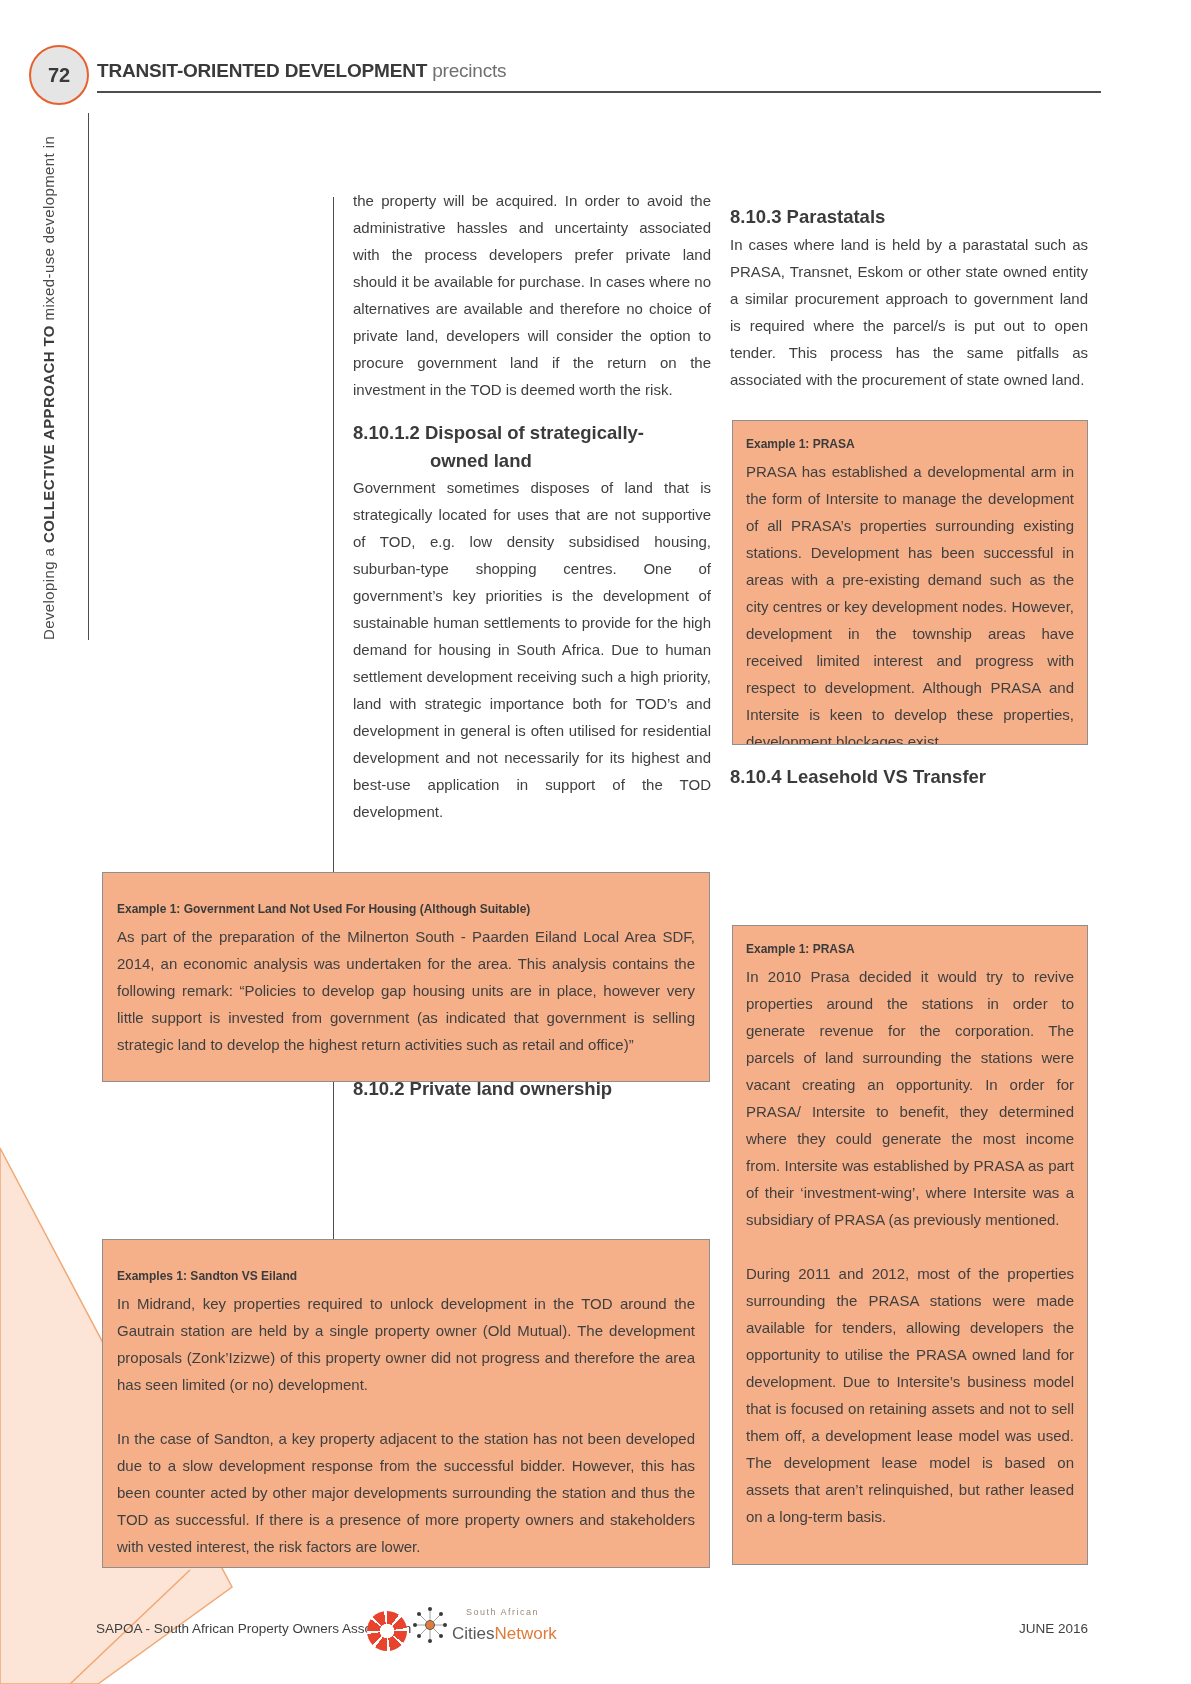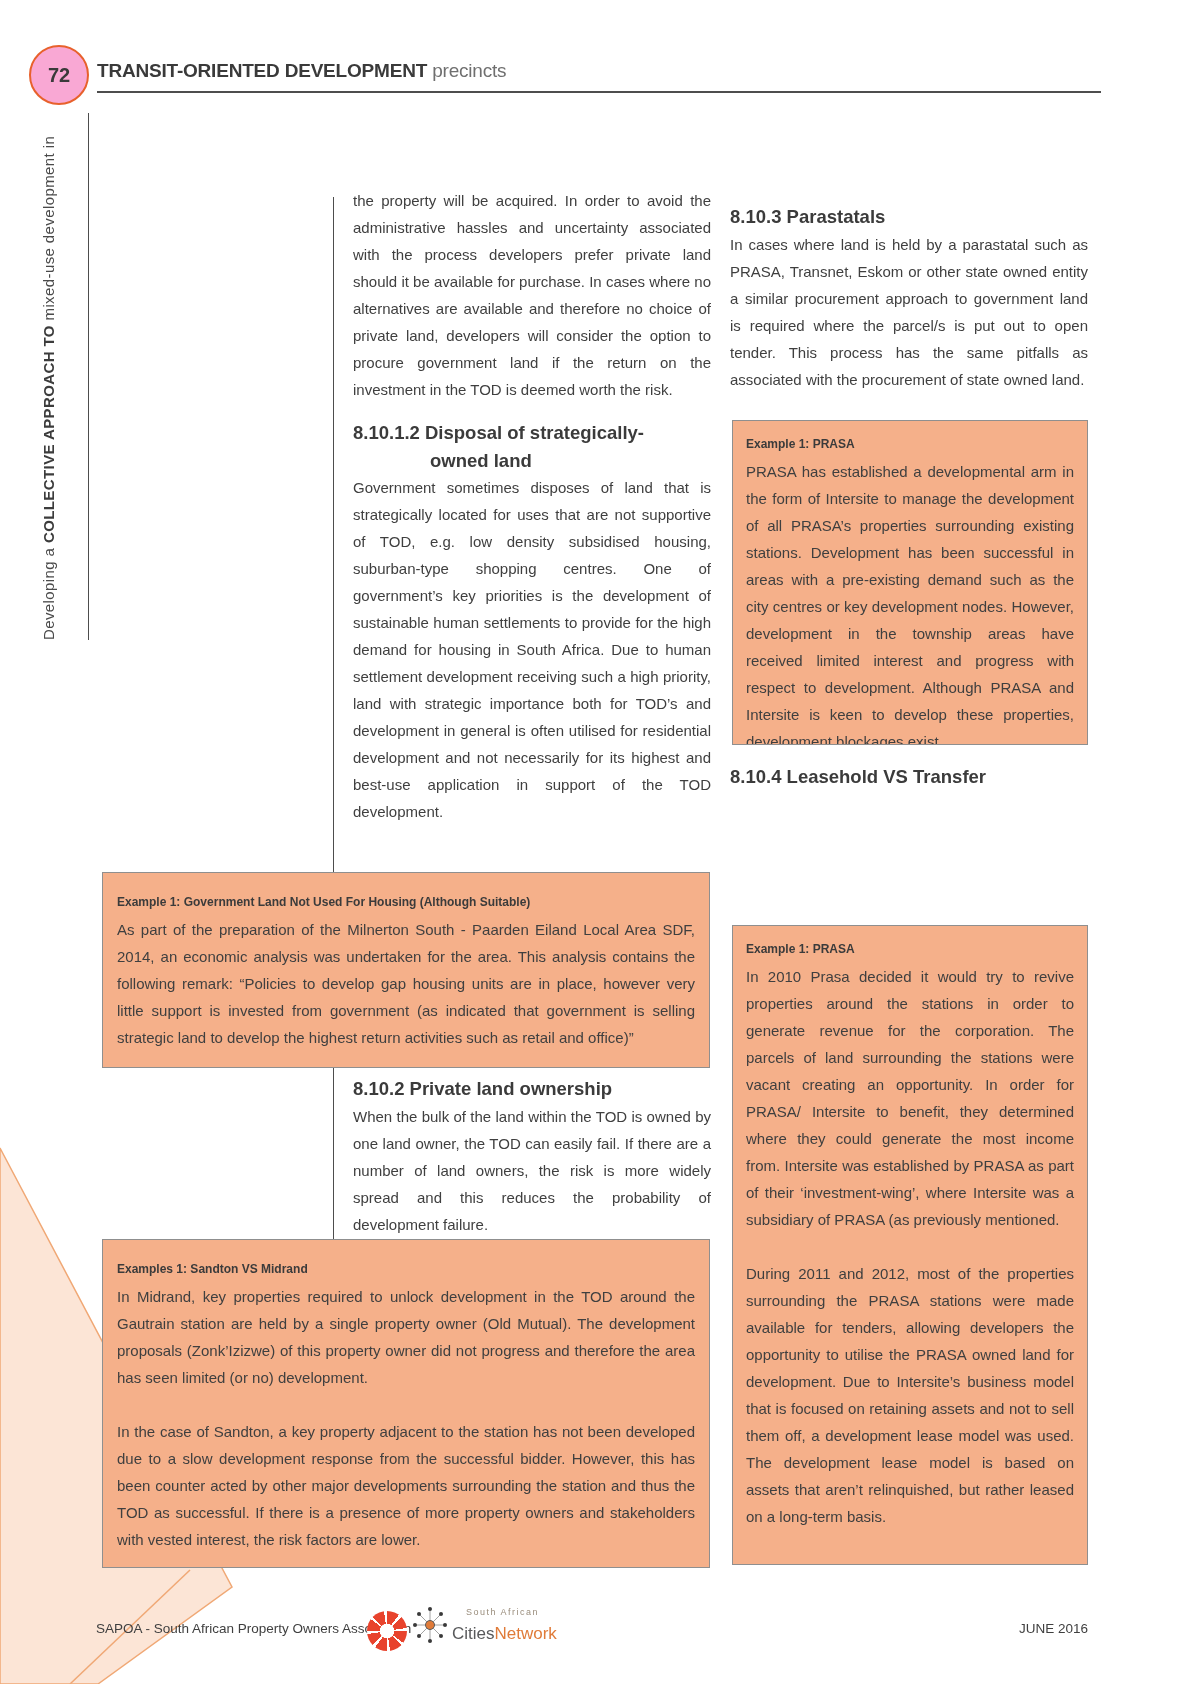--- a/index.html
+++ b/index.html
@@ -5,42 +5,42 @@
   html,body{margin:0;padding:0;background:#fff;}
   .page{position:relative;width:1191px;height:1684px;background:#fff;overflow:hidden;
         font-family:"Liberation Sans",sans-serif;color:#3f3f3f;}
 
   
   .decor{position:absolute;left:0;top:1140px;z-index:0;}
 
   
   .page-circle{position:absolute;left:29px;top:45px;width:56px;height:56px;border:2px solid #e8612c;
                border-radius:50%;display:flex;align-items:center;justify-content:center;
-               font-size:20px;font-weight:bold;color:#3a3a3a;background:#f9a8d4;z-index:3;}
+               font-size:20px;font-weight:bold;color:#3a3a3a;background:#e5e5e5;z-index:3;}
   .doc-title{position:absolute;left:97px;top:60px;font-size:19px;letter-spacing:-0.2px;white-space:nowrap;}
   .doc-title .t-bold{font-weight:bold;color:#3a3a3a;}
   .doc-title .t-light{font-weight:normal;color:#6f6f6f;}
   .header-rule{position:absolute;left:97px;top:91px;width:1004px;height:2px;background:#4d4d4d;}
 
   
   .side-line{position:absolute;left:88px;top:113px;width:1px;height:527px;background:#4d4d4d;}
   .side-text{position:absolute;left:40px;top:640px;transform-origin:0 0;transform:rotate(-90deg);
              white-space:nowrap;font-size:15px;letter-spacing:0.4px;color:#4a4a4a;}
   .side-text b{color:#3c3c3c;}
 
   
   .col-guide{position:absolute;left:333px;top:197px;width:1px;height:1292px;background:#4d4d4d;z-index:1;}
 
   
   .para{position:absolute;text-align:justify;font-size:15px;line-height:27px;color:#3f3f3f;z-index:1;}
   .heading{position:absolute;font-size:18.5px;font-weight:bold;color:#3b3b3b;line-height:28px;z-index:1;white-space:nowrap;}
   .heading .indent{display:block;margin-left:77px;}
 
   .example-box{position:absolute;background:#f5b08a;border:1px solid #8f8f8f;box-sizing:border-box;
-               padding:16px 14px;z-index:2;overflow:hidden;}
+               padding:23px 14px;z-index:2;overflow:hidden;}
   .box-title{font-size:12px;font-weight:bold;line-height:27px;color:#3b3b3b;}
   .box-body{font-size:15px;line-height:27px;text-align:justify;color:#3f3f3f;}
   .box-gap{height:27px;}
 
   
   .footer-assoc{position:absolute;left:96px;top:1621px;font-size:13.5px;color:#3f3f3f;white-space:nowrap;z-index:2;}
   .footer-date{position:absolute;left:1000px;top:1621px;width:88px;text-align:right;font-size:13.5px;color:#3f3f3f;z-index:2;}
   .sapoa-logo{position:absolute;left:367px;top:1611px;width:40px;height:40px;border-radius:50%;z-index:2;
       background:
         radial-gradient(circle at center,#fff 0 7px,rgba(0,0,0,0) 7.5px),
@@ -86,24 +86,23 @@
     <span class="indent">owned land</span>
   </div>
   <div class="para" style="left:353px;top:474px;width:358px;">Government sometimes disposes of land that is strategically located for uses that are not supportive of TOD, e.g. low density subsidised housing, suburban-type shopping centres.  One of government’s key priorities is the development of sustainable human settlements to provide for the high demand for housing in South Africa.  Due to human settlement development receiving such a high priority, land with strategic importance both for TOD’s and development in general is often utilised for residential development and not necessarily for its highest and best-use application in support of the TOD development.</div>
 
   <div class="example-box" style="left:102px;top:872px;width:608px;min-height:180px;">
     <div class="box-title">Example 1: Government Land Not Used For Housing (Although Suitable)</div>
     <div class="box-body">As part of the preparation of the Milnerton South - Paarden Eiland Local Area SDF, 2014, an economic analysis was undertaken for the area. This analysis contains the following remark: “Policies to develop gap housing units are in place, however very little support is invested from government (as indicated that government is selling strategic land to develop the highest return activities such as retail and office)”</div>
   </div>
 
   <div class="heading" style="left:353px;top:1075px;">8.10.2 Private land ownership</div>
-  <div class="para" style="left:353px;top:1103px;width:358px;">When the bulk of the land within the TOD is owned by one land owner, the TOD can easily fail.  If there are a number of land owners, the risk is more widely spread and this reduces the probability of development failure.</div>
 
   <div class="example-box" style="left:102px;top:1239px;width:608px;height:329px;">
-    <div class="box-title">Examples 1: Sandton VS Midrand</div>
+    <div class="box-title">Examples 1: Sandton VS Eiland</div>
     <div class="box-body">In Midrand, key properties required to unlock development in the TOD around the Gautrain station are held by a single property owner (Old Mutual). The development proposals (Zonk’Izizwe) of this property owner did not progress and therefore the area has seen limited (or no) development.</div>
     <div class="box-gap"></div>
     <div class="box-body">In the case of Sandton, a key property adjacent to the station has not been developed due to a slow development response from the successful bidder.  However, this has been counter acted by other major developments surrounding the station and thus the TOD as successful. If there is a presence of more property owners and stakeholders with vested interest, the risk factors are lower.</div>
   </div>
 
   <div class="heading" style="left:730px;top:203px;">8.10.3 Parastatals</div>
   <div class="para" style="left:730px;top:231px;width:358px;">In cases where land is held by a parastatal such as PRASA, Transnet, Eskom or other state owned entity a similar procurement approach to government land is required where the parcel/s is put out to open tender. This process has the same pitfalls as associated with the procurement of state owned land.</div>
 
   <div class="example-box" style="left:732px;top:420px;width:356px;height:325px;padding:10px 13px;">
     <div class="box-title">Example 1: PRASA</div>

